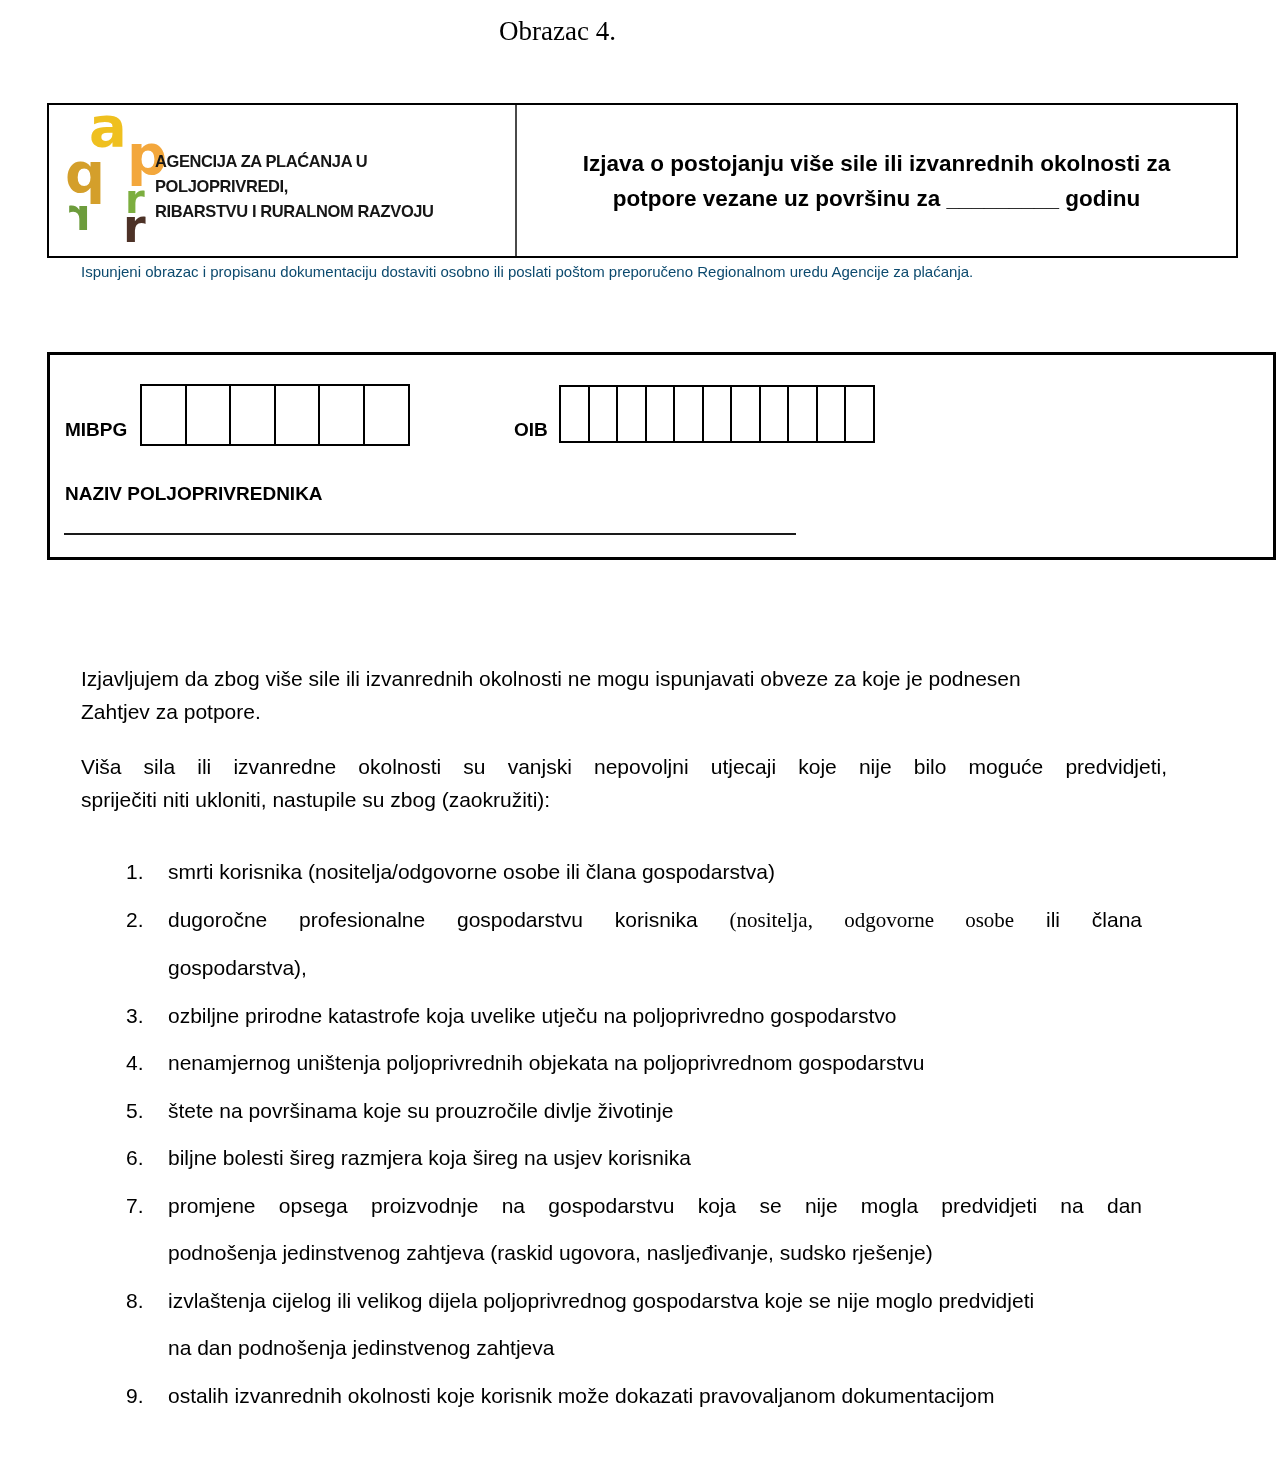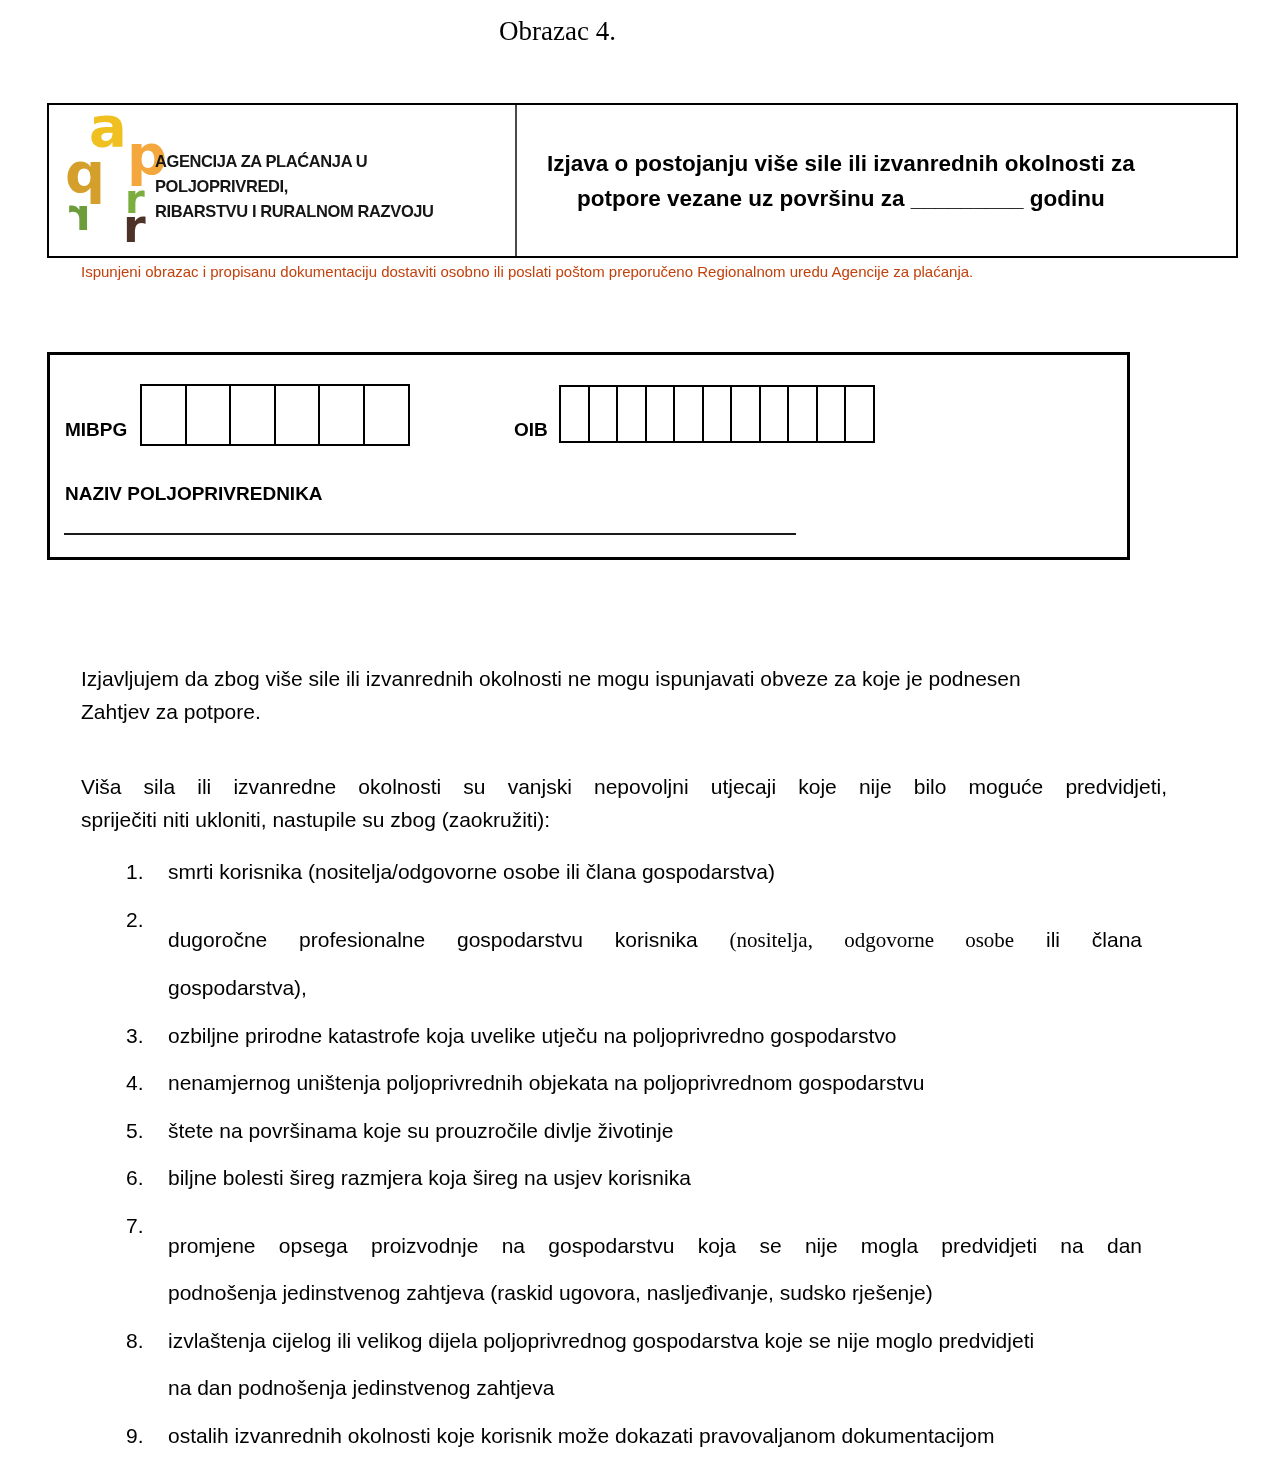--- a/index.html
+++ b/index.html
@@ -14,21 +14,21 @@
     font-family:"Liberation Serif", serif; font-size:27px;
   }
 
   
   .header-box {
     position:absolute; left:47px; top:103px; width:1191px; height:155px;
     border:2px solid #000; display:flex;
   }
   .header-left { width:468px; position:relative; border-right:2px solid #4a4a4a; }
   .header-right {
-    flex:1; display:flex; align-items:center; justify-content:flex-start;
+    flex:1; display:flex; align-items:center; justify-content:center;
     padding:0 30px;
   }
   .header-title {
     text-align:center; font-weight:bold; font-size:22.5px; line-height:35px;
   }
 
   
   .logo { position:absolute; left:14px; top:0px; width:116px; height:136px; }
   .logo span {
     position:absolute; font-family:"DejaVu Sans", sans-serif; font-weight:bold;
@@ -41,26 +41,26 @@
   .lg-r2{ left:6px;  top:88px;  font-size:44px; color:#6d9c3c; transform:scaleX(-1); }
   .lg-r3{ left:60px; top:98px;  font-size:46px; color:#4d3227; }
 
   .agency-name {
     position:absolute; left:106px; top:44px; width:360px;
     font-size:17px; font-weight:bold; line-height:25px; color:#161616;
     letter-spacing:-0.4px; transform:scaleX(0.97); transform-origin:left top;
   }
 
   .note {
-    position:absolute; left:81px; top:263px; font-size:15px; color:#c2410c;
+    position:absolute; left:81px; top:263px; font-size:15px; color:#0c4a6e;
   }
 
   
   .big-box {
-    position:absolute; left:47px; top:352px; width:1083px; height:208px;
+    position:absolute; left:47px; top:352px; width:1229px; height:208px;
     border:3px solid #000;
   }
   .field-label { position:absolute; font-weight:bold; font-size:19px; }
   .mibpg-label { left:15px;  top:64px; }
   .oib-label   { left:464px; top:64px; }
   .cells { position:absolute; display:flex; }
   .mibpg-cells { left:90px;  top:29px; }
   .oib-cells   { left:509px; top:30px; }
   .cell { border:2.5px solid #000; margin-left:-2.5px; background:#fff; }
   .cell:first-child { margin-left:0; }
@@ -69,21 +69,21 @@
   .naziv-label { left:15px; top:128px; }
   .fill-line {
     position:absolute; left:14px; top:152px; width:732px; height:28px;
     border-bottom:2.5px solid #1a1a1a;
   }
 
   
   .para { position:absolute; left:81px; font-size:21px; line-height:33px; }
   .statement { top:626px; width:1064px;margin-top:36px; }
   .intro     { top:750px; width:1086px; }
-  .justify-full { text-align:justify; text-align-last:justify;margin-top:20px; }
+  .justify-full { text-align:justify; text-align-last:justify; }
 
   .reasons { position:absolute; left:126px; top:848px; width:1016px;
              list-style:none; }
   .reason  { display:flex; font-size:21px; line-height:47.5px; }
   .reason-num  { width:42px; flex-shrink:0; }
   .reason-text { flex:1; }
   .serif { font-family:"Liberation Serif", serif; }
 </style>
 </head>
 <body>

